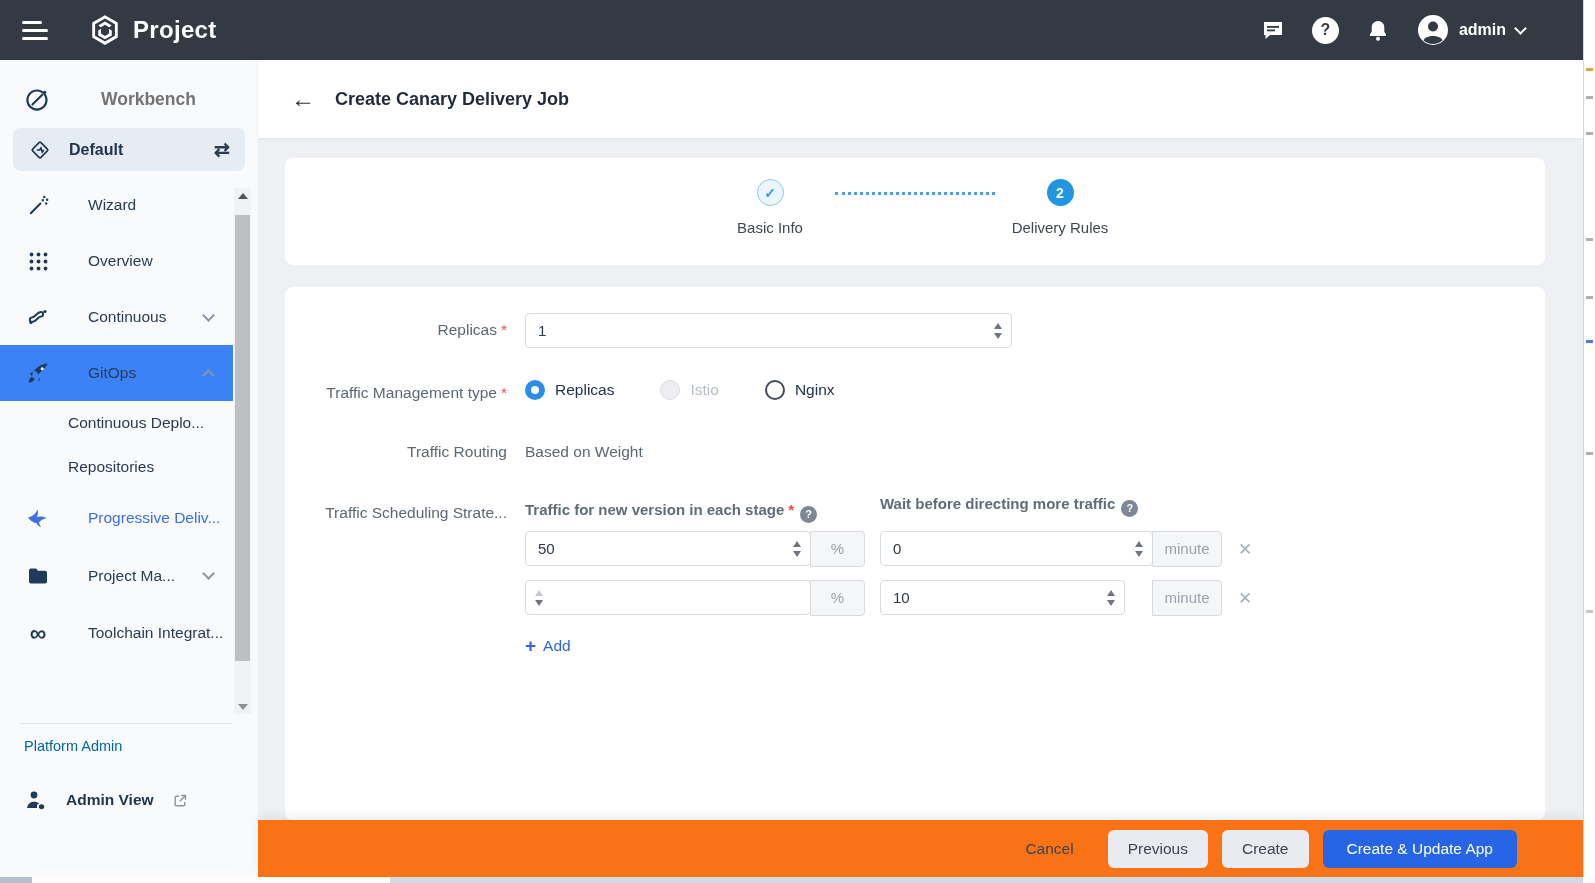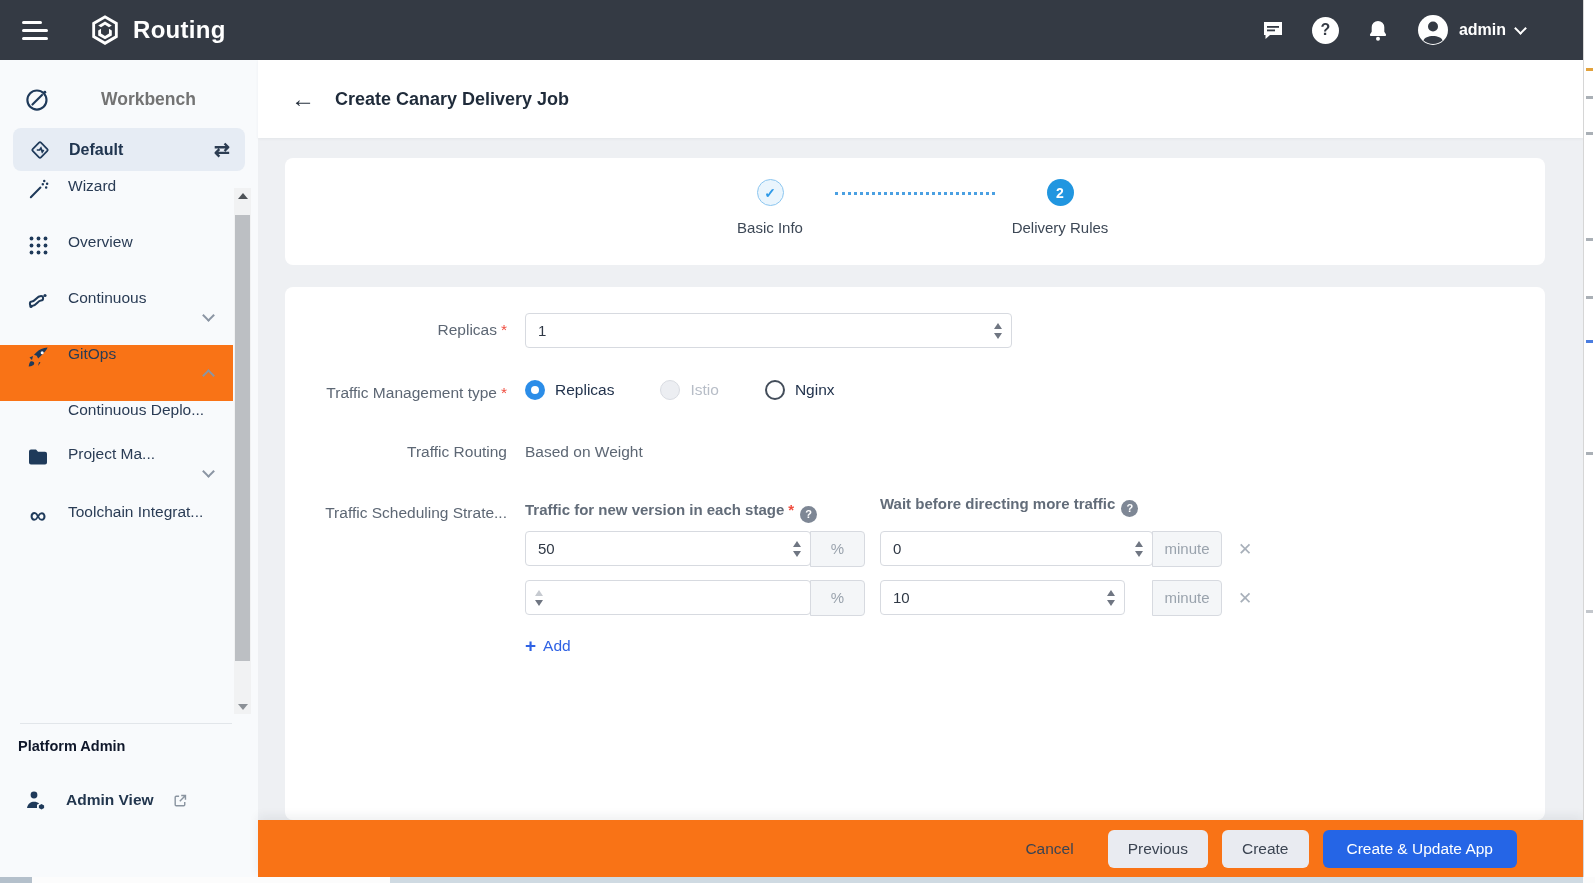--- a/index.html
+++ b/index.html
@@ -31,24 +31,24 @@
 
   
   .sidebar { position:absolute; left:0; top:60px; width:258px; height:823px; background:#f8fafc; }
   .wb-row { display:flex; align-items:center; gap:18px; padding:26px 0 0 24px; }
   .wb-label { font-size:17.5px; font-weight:bold; color:#737373;margin-left:32px; }
   .pill { margin:15px 13px 0 13px; height:43px; background:#e6ecf4; border-radius:8px;
           display:flex; align-items:center; padding:0 15px; cursor:pointer; }
   .pill-label { font-size:16px; font-weight:bold; color:#20354f; margin-left:17px; }
   .pill-swap { margin-left:auto; font-size:19px; color:#2c3d52; font-weight:bold; }
   .menu { position:absolute; left:0; top:117px; width:233px; }
-  .m-item { display:flex; align-items:flex-start; padding-left:26px; position:relative; cursor:pointer; }
+  .m-item { display:flex; align-items:center; padding-left:26px; position:relative; cursor:pointer;gap:20px; }
   .m-item .lbl { font-size:15.5px; color:#2a3c55; margin-left:18px; }
   .m-h56 { height:56px; } .m-h44 { height:44px; } .m-h58 { height:58px; }
-  .m-active { background:#f97316; }
+  .m-active { background:#3b82f6; }
   .m-sub { padding-left:68px; }
   .m-sub .lbl { margin-left:0; }
   .m-blue .lbl { color:#3d6de8; }
   .m-chev { position:absolute; right:20px; width:9px; height:9px;
             border-right:2px solid #8b95a3; border-bottom:2px solid #8b95a3; }
   .m-chev.down { transform:rotate(45deg); top:22px; }
   .m-chev.up   { transform:rotate(-135deg); top:26px; }
   .icon-slot { width:24px; height:24px; display:flex; align-items:center; justify-content:center; flex:none; }
   .inf { font-size:23px; font-weight:bold; color:#1f3a5a; line-height:20px; }
 
@@ -56,21 +56,21 @@
   .ss-btn { position:absolute; left:0; width:17px; height:15px; background:#f1f2f3;
             display:flex; align-items:center; justify-content:center; cursor:pointer; }
   .ss-up{ top:0; } .ss-dn{ bottom:0; }
   .tri-u { width:0; height:0; border-left:5px solid transparent; border-right:5px solid transparent;
            border-bottom:6px solid #4e5358; }
   .tri-d { width:0; height:0; border-left:5px solid transparent; border-right:5px solid transparent;
            border-top:6px solid #8b9096; }
   .ss-thumb { position:absolute; left:1px; top:27px; width:15px; height:446px; background:#bcbfc3; cursor:grab; }
 
   .side-divider { position:absolute; left:20px; top:663px; width:212px; border-top:1px solid #e2e6ea; }
-  .section-label { position:absolute; left:18px; top:678px; font-size:14.5px; font-weight:bold; color:#0f172a; }
+  .section-label { position:absolute; left:24px; top:678px; font-size:14.5px; font-weight:normal; color:#0369a1; }
   .admin-row { position:absolute; left:24px; top:728px; display:flex; align-items:center; gap:18px; cursor:pointer; }
   .admin-label { font-size:15.5px; font-weight:bold; color:#22364e; }
 
   
   .main { position:absolute; left:258px; top:60px; width:1325px; height:823px; background:#eef0f3; }
   .page-header { height:78px; background:#fff; display:flex; align-items:center; padding-left:33px; gap:20px;
                  box-shadow:0 1px 3px rgba(20,30,50,.05); position:relative; z-index:2; }
   .back { font-size:24px; color:#1f2937; font-weight:bold; cursor:pointer; line-height:1; }
   .page-title { font-size:18px; font-weight:bold; color:#1f2b3a; }
 
@@ -144,21 +144,21 @@
       <span></span>
       <span></span>
     </div>
   <div class="brand">
     <span class="icon-slot" style="width:34px;height:34px">
       <svg width="34" height="34" viewBox="0 0 24 24">
           <path fill="#fff" d="M12 1.5 21 6.7v10.6L12 22.5 3 17.3V6.7L12 1.5zm0 2.3L5 7.9v8.2l7 4.1 7-4.1V7.9l-7-4.1z"></path>
           <path fill="#fff" d="m12 6 4.8 2.8-2 1.2L12 8.3 9.2 10l-2-1.2L12 6zm-4.8 6.4 2-1.2v3.3l2.8 1.7v2.4l-4.8-2.8v-3.4zm9.6 0v3.4L12 18.6v-2.4l2.8-1.7v-3.3l2 1.2z"></path>
         </svg>
     </span>
-    <span class="brand-name">Routing</span>
+    <span class="brand-name">Project</span>
   </div>
   <div class="topbar-right">
     <span class="icon-slot">
       <svg width="26" height="26" viewBox="0 0 24 24">
           <path fill="#fff" d="M3 4h18v13H9l-4.5 4v-4H3V4z"></path>
           <rect x="6" y="8" width="12" height="1.8" fill="#343a44"></rect>
           <rect x="6" y="11.5" width="8" height="1.8" fill="#343a44"></rect>
         </svg>
     </span>
     <span class="tb-help">?</span>
@@ -262,20 +262,31 @@
             <path d="M21.5 2.5c-4.5.2-8.2 2-10.7 4.5L8 9.8l2.7 1 1.5 2.7 2.8-2.8c2.5-2.5 6.3-6.2 6.5-8.2zM7 11l-3.5 1.5L6 15l1-4zm6 6-1 4 2.5-3.5L13 17zM4.5 16.5c-1.3 1.2-1.8 5-1.8 5s3.8-.5 5-1.8c.7-.7.7-1.9 0-2.6s-2.5-1.3-3.2-.6z"></path>
             <circle cx="16.2" cy="7.8" r="1.5" fill="#f8fafc"></circle>
           </svg>
       </span>
       <span class="lbl">GitOps</span>
       <span class="m-chev up"></span>
     </div>
     <div class="m-item m-h44 m-sub">
       <span class="lbl">Continuous Deplo...</span>
     </div>
+    <div class="m-item m-h44 m-sub">
+      <span class="lbl">Repositories</span>
+    </div>
+    <div class="m-item m-h58 m-blue">
+      <span class="icon-slot">
+        <svg width="25" height="25" viewBox="0 0 24 24" fill="#3f6fe6">
+            <path d="M2 11c4.5-.8 7.8-3.8 9.5-8 .9 2.8.4 5.6-.8 7.8 3-1.3 6.5-1.2 10 .8-3.2.8-5.6 2-7.6 4.2.2 2 .9 3.4 2.1 5-2.2-1-4-2.3-5-4.3-3.3-.3-6-2.4-8.2-5.5z"></path>
+          </svg>
+      </span>
+      <span class="lbl">Progressive Deliv...</span>
+    </div>
     <div class="m-item m-h58">
       <span class="icon-slot">
         <svg width="24" height="24" viewBox="0 0 24 24" fill="#1f3a5a">
             <path d="M3 6.5A2 2 0 0 1 5 4.5h5l2 2.3h7a2 2 0 0 1 2 2v8.7a2 2 0 0 1-2 2H5a2 2 0 0 1-2-2V6.5z"></path>
           </svg>
       </span>
       <span class="lbl">Project Ma...</span>
       <span class="m-chev down"></span>
     </div>
     <div class="m-item m-h56">

